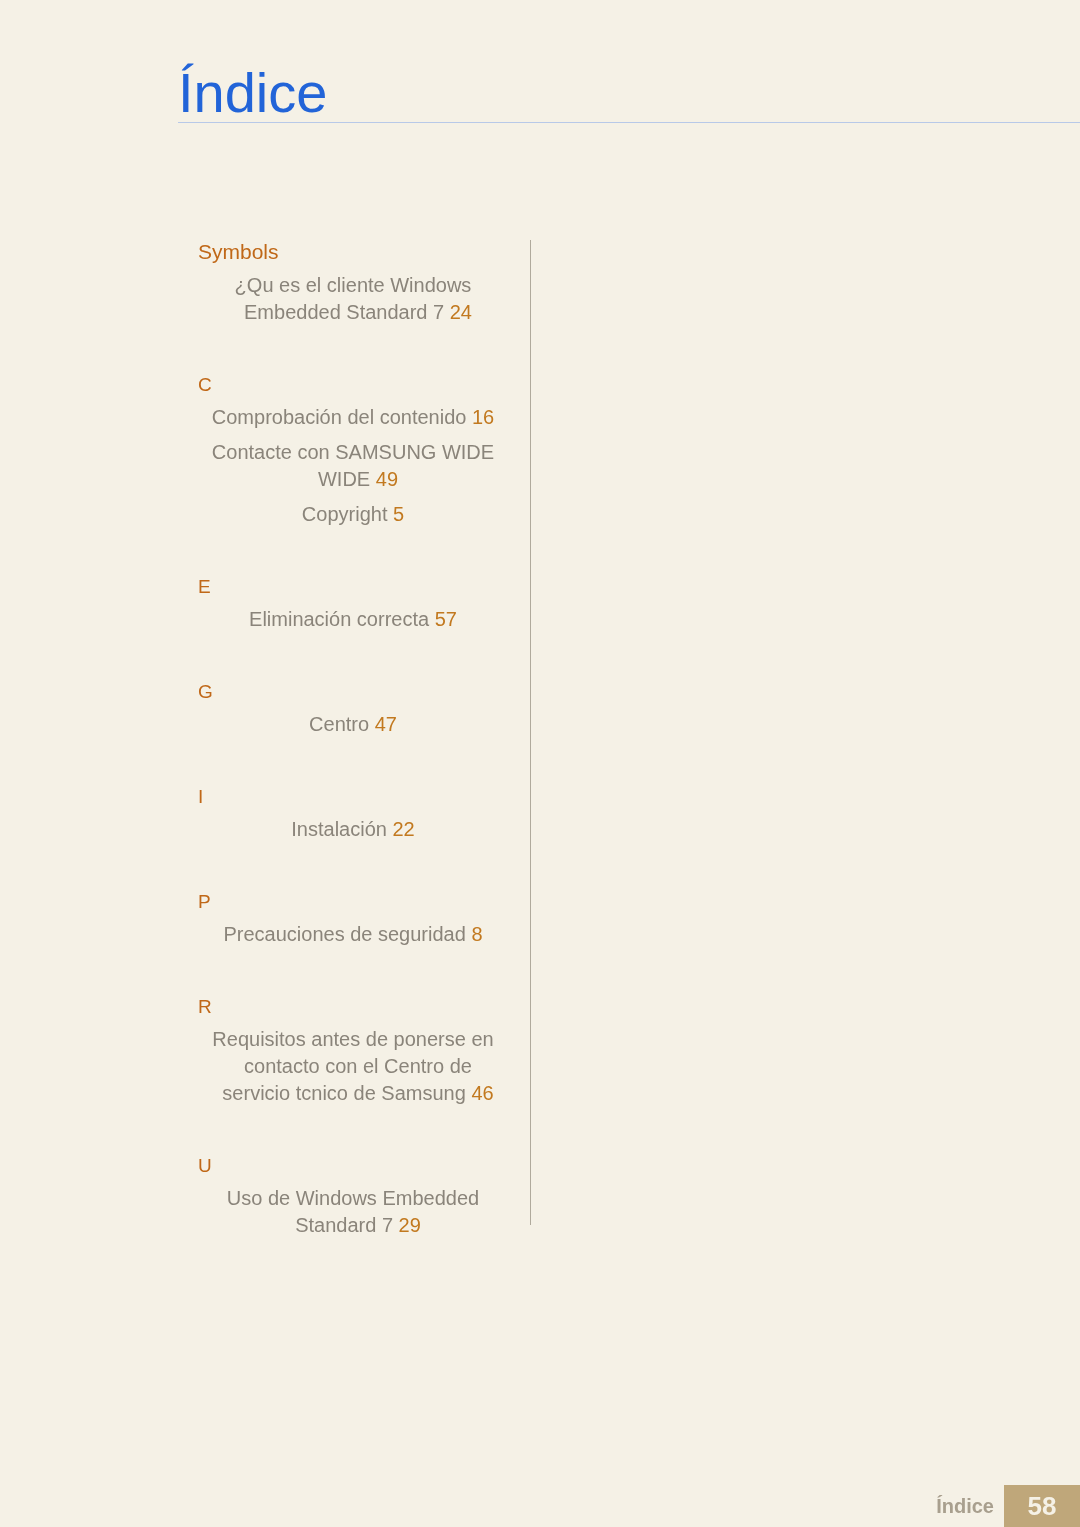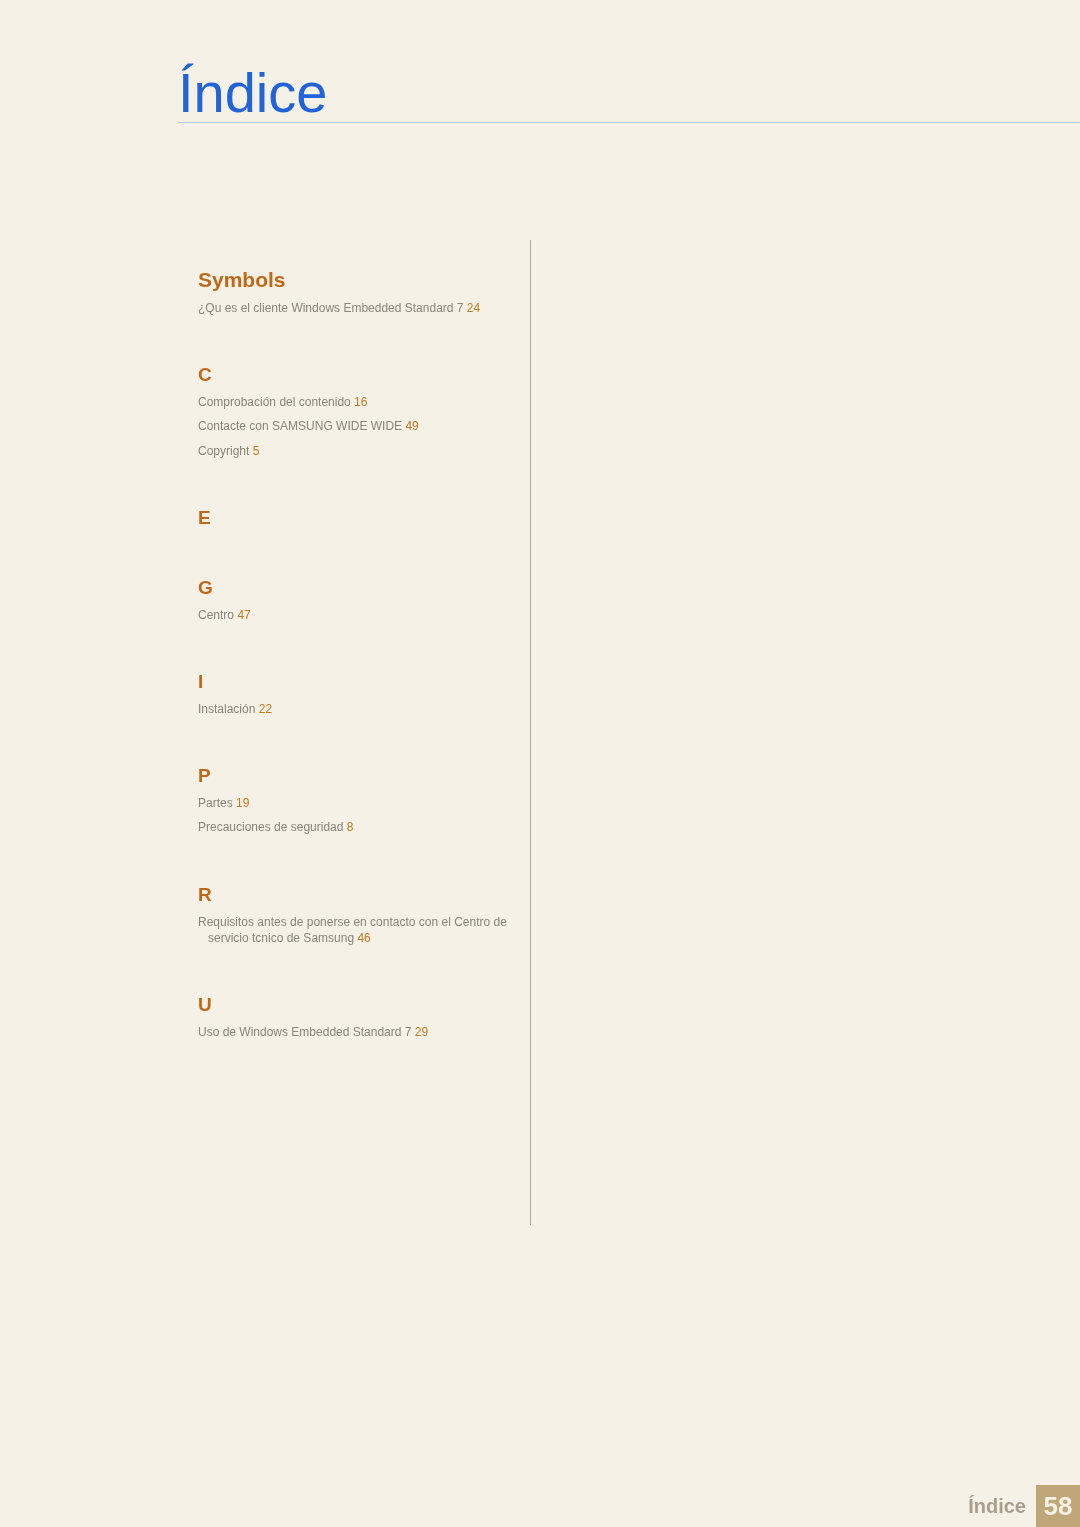--- a/index.html
+++ b/index.html
@@ -35,34 +35,34 @@
     top: 240px;
     left: 198px;
     width: 310px;
   }
   .section {
     margin-bottom: 48px;
   }
   .section-heading {
     color: #c06818;
     font-size: 19px;
-    font-weight: bold;
+    font-weight: normal;
     margin-bottom: 8px;
-    margin-top: 28px;
   }
   .section-heading.first {
     font-size: 21px;
   }
   .entry {
     color: #8a847a;
-    font-size: 12px;
+    font-size: 20px;
     line-height: 1.35;
     margin-bottom: 8px;
     padding-left: 10px;
     text-indent: -10px;
+    text-align: center;
   }
   .page-ref {
     color: #c2791f;
   }
   .divider {
     position: absolute;
     top: 240px;
     left: 530px;
     width: 1px;
     height: 985px;
@@ -80,21 +80,21 @@
   }
   .footer-label {
     color: #a89f8e;
     font-size: 20px;
     font-weight: bold;
     align-self: center;
     margin-right: 10px;
   }
   .footer-page-box {
     background: #bfa77a;
-    width: 44px;
+    width: 76px;
     display: flex;
     align-items: center;
     justify-content: center;
   }
   .footer-page-num {
     color: #f5f1e6;
     font-size: 26px;
     font-weight: bold;
   }
 </style>
@@ -110,32 +110,32 @@
       <div class="entry"><span>¿Qu es el cliente Windows Embedded Standard 7</span> <span class="page-ref">24</span></div>
     </div>
     <div class="section">
       <div class="section-heading">C</div>
       <div class="entry"><span>Comprobación del contenido</span> <span class="page-ref">16</span></div>
       <div class="entry"><span>Contacte con SAMSUNG WIDE WIDE</span> <span class="page-ref">49</span></div>
       <div class="entry"><span>Copyright</span> <span class="page-ref">5</span></div>
     </div>
     <div class="section">
       <div class="section-heading">E</div>
+      <div class="entry"><span>Eliminación correcta</span> <span class="page-ref">57</span></div>
     </div>
     <div class="section">
       <div class="section-heading">G</div>
       <div class="entry"><span>Centro</span> <span class="page-ref">47</span></div>
     </div>
     <div class="section">
       <div class="section-heading">I</div>
       <div class="entry"><span>Instalación</span> <span class="page-ref">22</span></div>
     </div>
     <div class="section">
       <div class="section-heading">P</div>
-      <div class="entry"><span>Partes</span> <span class="page-ref">19</span></div>
       <div class="entry"><span>Precauciones de seguridad</span> <span class="page-ref">8</span></div>
     </div>
     <div class="section">
       <div class="section-heading">R</div>
       <div class="entry"><span>Requisitos antes de ponerse en contacto con el Centro de servicio tcnico de Samsung</span> <span class="page-ref">46</span></div>
     </div>
     <div class="section">
       <div class="section-heading">U</div>
       <div class="entry"><span>Uso de Windows Embedded Standard 7</span> <span class="page-ref">29</span></div>
     </div>

